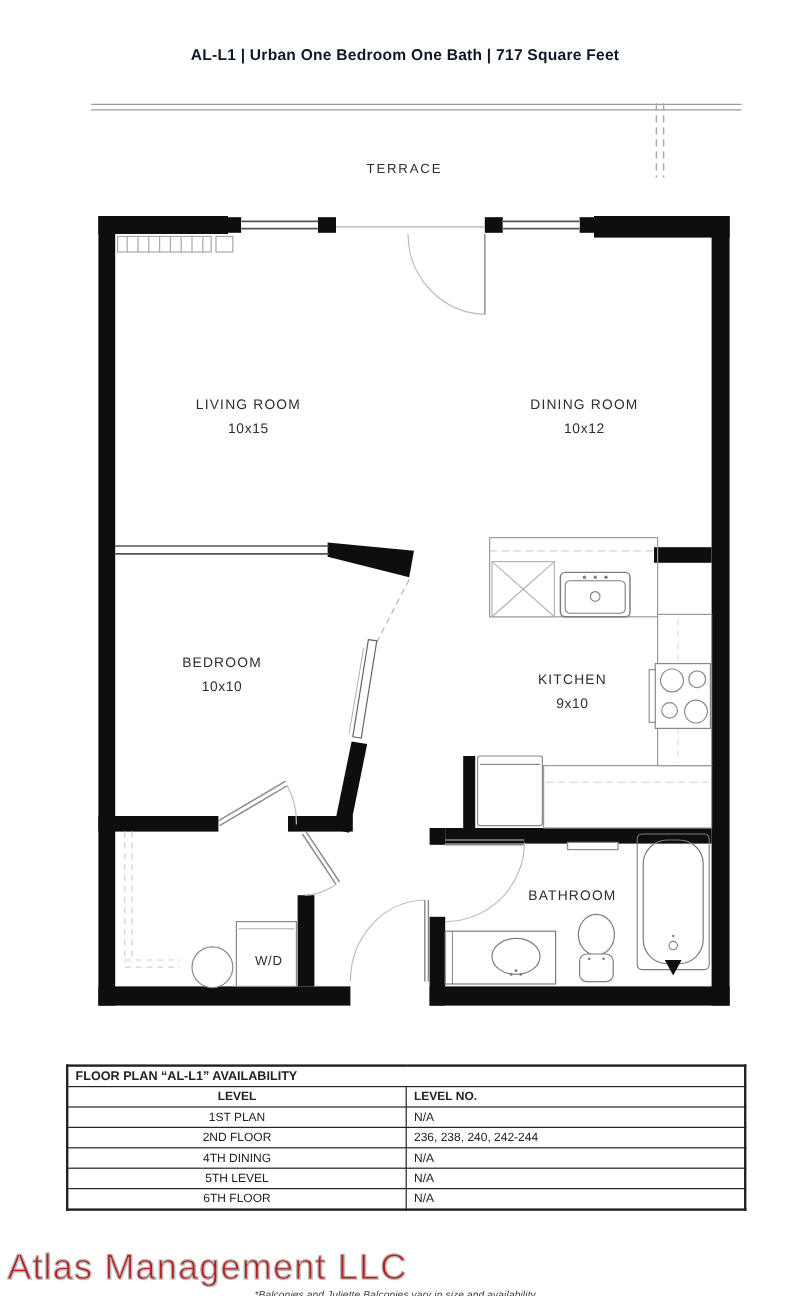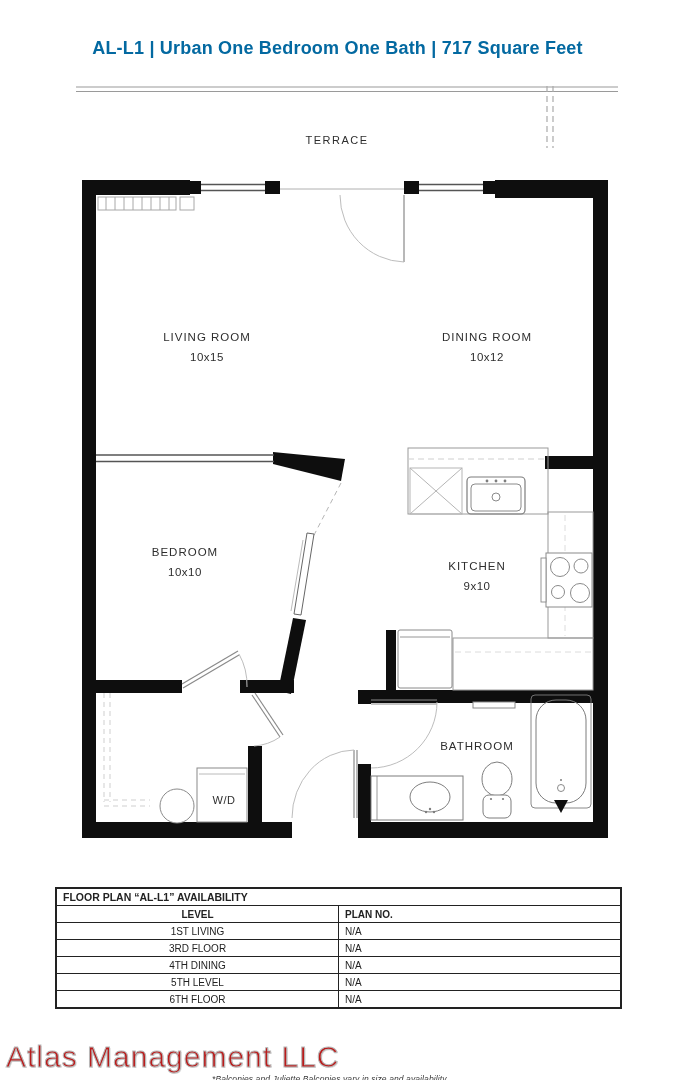--- a/index.html
+++ b/index.html
@@ -2,21 +2,21 @@
 <html><head>
 <meta charset="utf-8">
 <style>
   html,body{margin:0;padding:0;}
   body{
     width:675px;height:1080px;position:relative;background:#ffffff;
     font-family:"Liberation Sans", sans-serif;overflow:hidden;
   }
   .title{
     position:absolute;top:38px;left:0;width:675px;text-align:center;
-    font-size:18px;font-weight:bold;color:#0369a1;letter-spacing:.2px;
+    font-size:13px;font-weight:bold;color:#0f172a;letter-spacing:.2px;
   }
   svg.plan{position:absolute;top:0;left:0;}
   svg text{font-family:"Liberation Sans", sans-serif;fill:#2e2e2e;}
   .room-name{font-size:11.5px;letter-spacing:1px;}
   .room-dims{font-size:11.5px;letter-spacing:.5px;}
   .terrace-name{font-size:11px;letter-spacing:1.5px;}
   .wd-name{font-size:11px;letter-spacing:.5px;}
 
   table.avail{
     position:absolute;left:55px;top:887px;width:567px;
@@ -232,29 +232,29 @@
   </g>
 </svg>
 
 <table class="avail">
   <tbody>
     <tr>
       <td class="tt" colspan="2">FLOOR PLAN “AL-L1” AVAILABILITY</td>
     </tr>
     <tr>
       <td class="hd c1">LEVEL</td>
-      <td class="hd">PLAN NO.</td>
-    </tr>
-    <tr>
-      <td class="c1">1ST LIVING</td>
-      <td>N/A</td>
-    </tr>
-    <tr>
-      <td class="c1">3RD FLOOR</td>
-      <td>N/A</td>
+      <td class="hd">LEVEL NO.</td>
+    </tr>
+    <tr>
+      <td class="c1">1ST PLAN</td>
+      <td>N/A</td>
+    </tr>
+    <tr>
+      <td class="c1">2ND FLOOR</td>
+      <td>236, 238, 240, 242-244</td>
     </tr>
     <tr>
       <td class="c1">4TH DINING</td>
       <td>N/A</td>
     </tr>
     <tr>
       <td class="c1">5TH LEVEL</td>
       <td>N/A</td>
     </tr>
     <tr>

